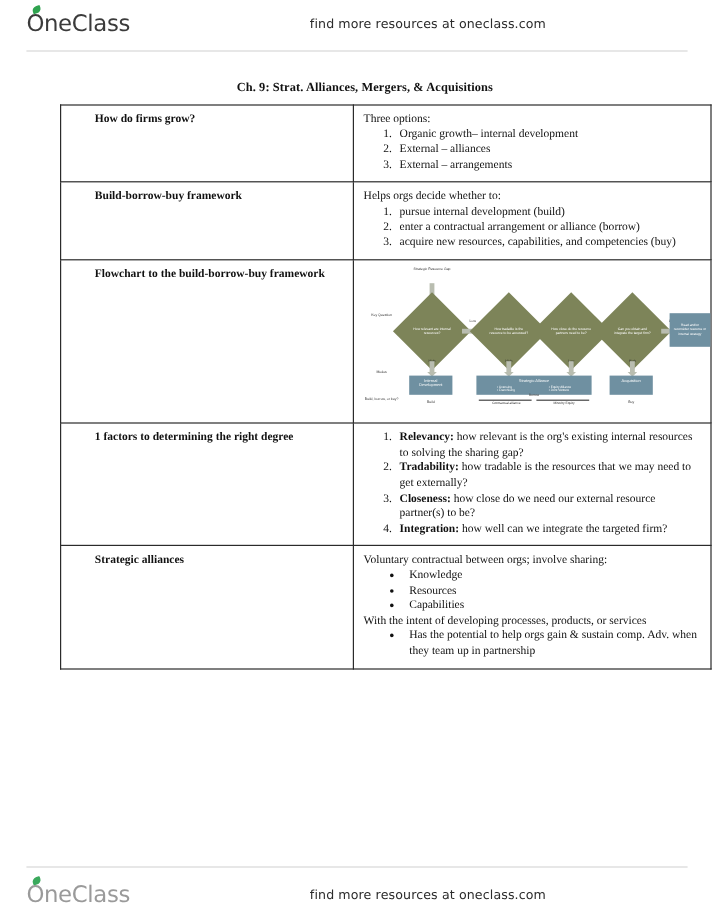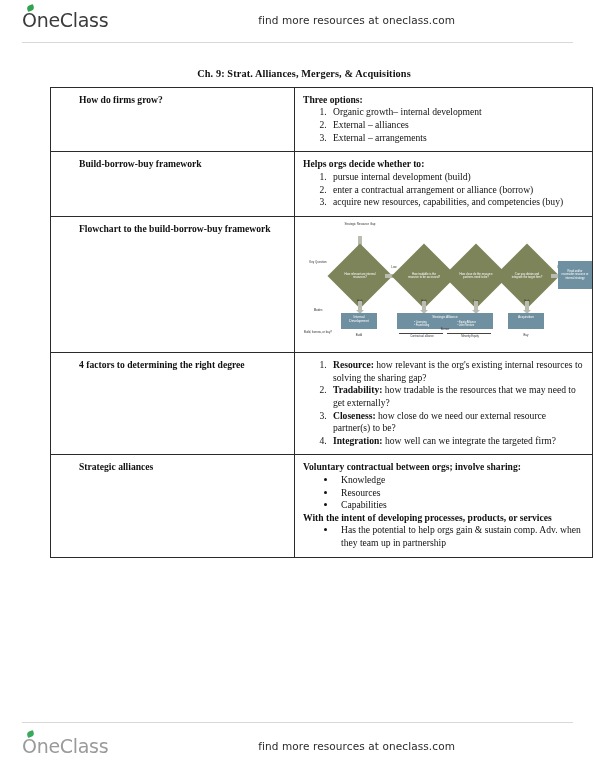--- a/index.html
+++ b/index.html
@@ -106,21 +106,21 @@
   .term {
     font-size: 9.6px;
     font-weight: bold;
     line-height: 1.28;
     margin-left: 20px;
   }
   .def {
     font-size: 9.6px;
     line-height: 1.3;
   }
-  .def p { margin: 0; font-weight: bold; }
+  .def p { margin: 0; }
 
   ol.numlist {
     margin: 0;
     padding-left: 26px;
     list-style-type: decimal;
   }
   ol.numlist li {
     margin: 0;
     padding-left: 4px;
     line-height: 1.32;
@@ -383,26 +383,26 @@
           <div class="brace-label" style="left:150px; top:112px; width:34px;">Minority Equity</div>
 
           <div class="answer-label" style="left:44px; top:110px; width:24px;">Build</div>
           <div class="answer-label" style="left:211px; top:110px; width:24px;">Buy</div>
         </div>
       </td>
     </tr>
 
     <tr>
       <td class="col-term">
-        <div class="term">4 factors to determining the right degree</div>
+        <div class="term">1 factors to determining the right degree</div>
       </td>
       <td class="col-def">
         <div class="def">
           <ol class="numlist">
-            <li><span class="lead-in">Resource:</span><span> how relevant is the org's existing internal resources to solving the sharing gap?</span></li>
+            <li><span class="lead-in">Relevancy:</span><span> how relevant is the org's existing internal resources to solving the sharing gap?</span></li>
             <li><span class="lead-in">Tradability:</span><span> how tradable is the resources that we may need to get externally?</span></li>
             <li><span class="lead-in">Closeness:</span><span> how close do we need our external resource partner(s) to be?</span></li>
             <li><span class="lead-in">Integration:</span><span> how well can we integrate the targeted firm?</span></li>
           </ol>
         </div>
       </td>
     </tr>
 
     <tr>
       <td class="col-term">

